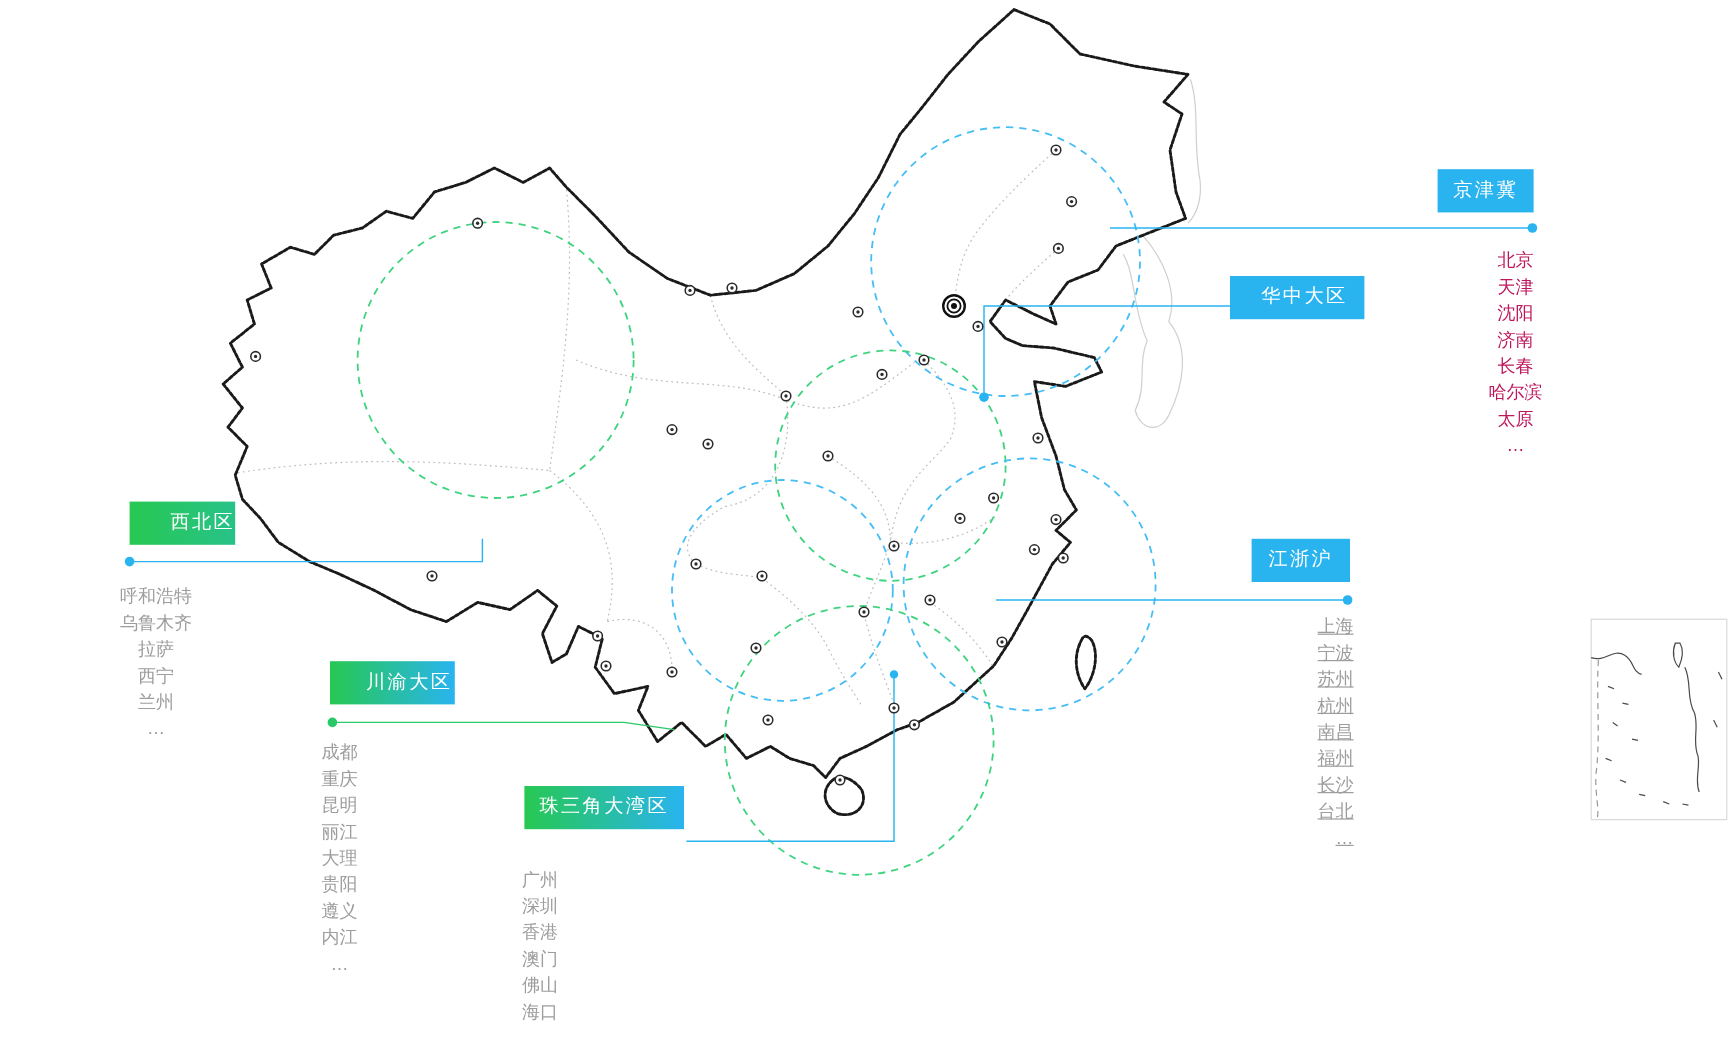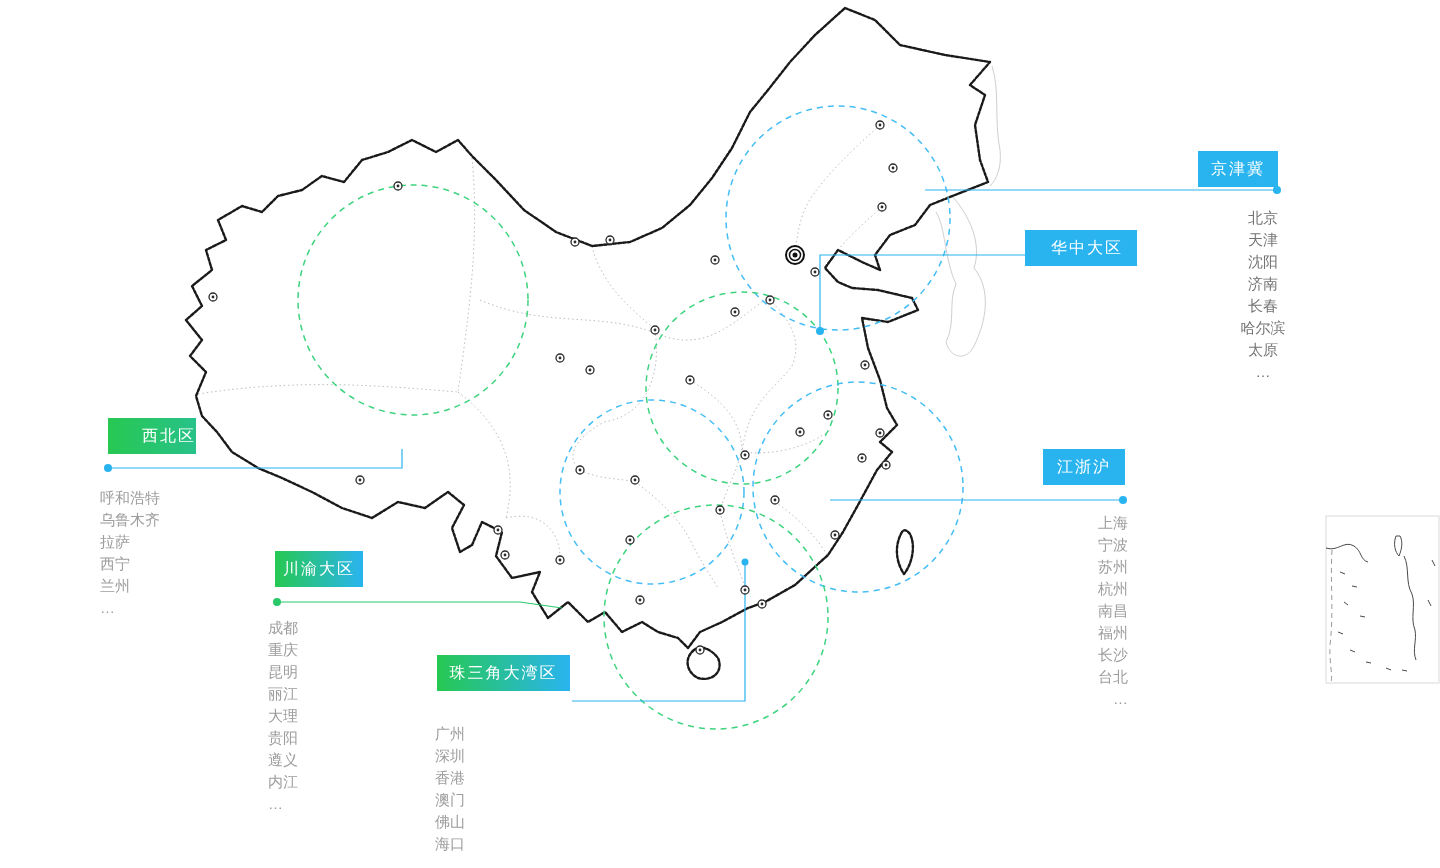--- a/index.html
+++ b/index.html
@@ -5,22 +5,22 @@
   html,body{margin:0;padding:0;background:#fff;}
   .stage{position:relative;width:1440px;height:868px;overflow:hidden;background:#fff;
          font-family:"Liberation Sans","DejaVu Sans",sans-serif;}
   .map-svg{position:absolute;left:0;top:0;}
   .chip{position:absolute;height:36px;line-height:36px;text-align:center;color:#fff;
         font-size:16px;letter-spacing:2px;}
   .chip.blue{background:#29b4ef;}
   .chip.green{background:linear-gradient(90deg,#27c852,#28c289);}
   .chip.mix{background:linear-gradient(90deg,#27c852,#29b4ef);}
   .cities{position:absolute;margin:0;padding:0;list-style:none;font-size:15px;
-          line-height:22px;color:#9d9d9d;}
-  .cities.dark{color:#737373;}
+          line-height:22px;color:#9d9d9d;text-align:center;}
+  .cities.dark{color:#be185d;}
   .cities li{white-space:nowrap;}
   .ta-c{text-align:center;}
   .ta-r{text-align:right;}
 </style>
 </head>
 <body>
 
 <div class="stage">
 
   <svg class="map-svg" width="1440" height="868" viewBox="0 0 1440 868">
@@ -161,27 +161,27 @@
         <path d="M1366,662 l5,1"></path>
           <path d="M1386,668 l5,2"></path>
           <path d="M1402,670 l5,1"></path>
         <path d="M1428,600 l3,6"></path>
           <path d="M1432,560 l3,6"></path>
       </g>
       <path d="M1332,550 C1330,580 1334,612 1330,645 C1329,662 1333,674 1331,682" stroke="#999999" stroke-width="1" fill="none" stroke-dasharray="5 4"></path>
     </g>
   </svg>
 
-  <div class="chip blue" style="left:1198px;top:141px;width:80px;margin-top:10px;">京津冀</div>
+  <div class="chip blue" style="left:1198px;top:141px;width:80px;">京津冀</div>
 
   <div class="chip blue" style="left:1025px;top:230px;width:100px;padding-left:12px;">华中大区</div>
 
   <div class="chip green" style="left:108px;top:418px;width:88px;text-align:right;">西北区</div>
 
-  <div class="chip mix" style="left:275px;top:551px;width:88px;">川渝大区</div>
+  <div class="chip mix" style="left:275px;top:551px;width:76px;padding-left:28px;">川渝大区</div>
 
   <div class="chip mix" style="left:437px;top:655px;width:133px;">珠三角大湾区</div>
 
   <div class="chip blue" style="left:1043px;top:449px;width:82px;text-align:center;">江浙沪</div>
 
   <ul class="cities dark ta-c" style="left:1218px;top:207px;width:90px;">
     <li>北京</li>
     <li>天津</li>
     <li>沈阳</li>
     <li>济南</li>
@@ -216,21 +216,21 @@
   <ul class="cities" style="left:435px;top:723px;">
     <li>广州</li>
     <li>深圳</li>
     <li>香港</li>
     <li>澳门</li>
     <li>佛山</li>
     <li>海口</li>
     <li>…</li>
   </ul>
 
-  <ul class="cities ta-r" style="left:1028px;top:512px;width:100px;">
+  <ul class="cities ta-r" style="left:1028px;top:512px;width:100px;text-decoration:underline;">
     <li>上海</li>
     <li>宁波</li>
     <li>苏州</li>
     <li>杭州</li>
     <li>南昌</li>
     <li>福州</li>
     <li>长沙</li>
     <li>台北</li>
     <li>…</li>
   </ul>

